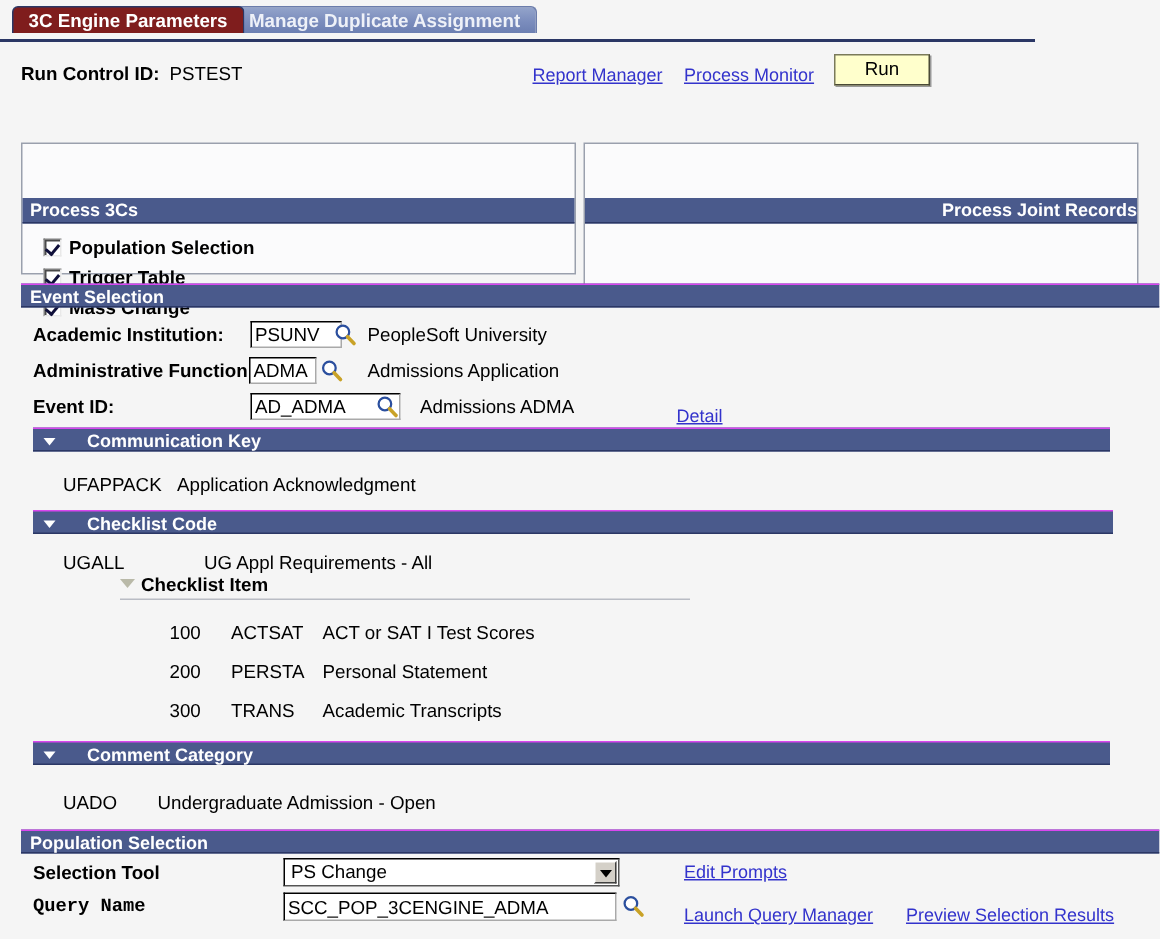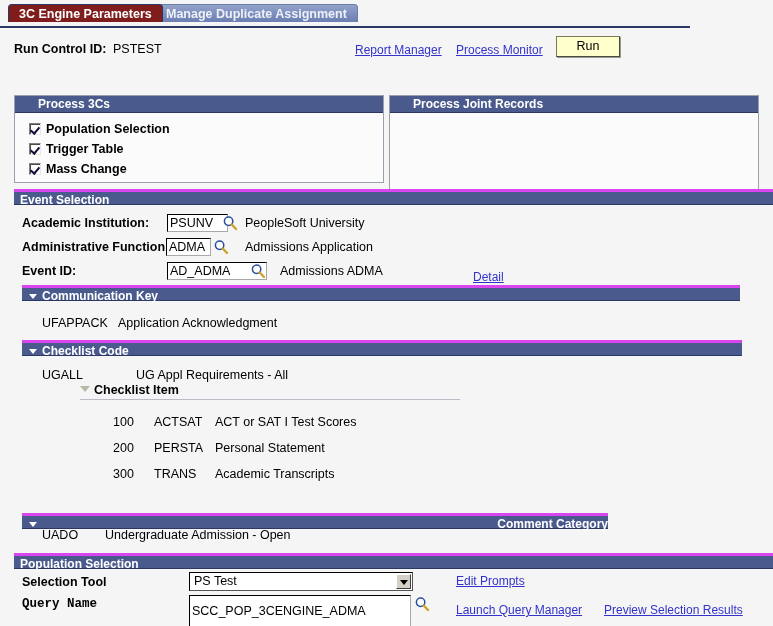--- a/index.html
+++ b/index.html
@@ -117,22 +117,23 @@
     background: #fbfbfc;
     box-sizing: border-box;
   }
   .gbox-hd {
     background: #4a5a8c;
     color: #fff;
     font-weight: bold;
     font-size: 12px;
     height: 16px;
     line-height: 16px;
-    padding-left: 23px;
+    padding-left: 5px;
     border-bottom: 1px solid #2b3765;
+    margin-top: 36px;
   }
   .gbox-body { padding: 7px 0 6px 14px; }
 
   .optrow {
     display: flex;
     align-items: center;
     height: 18px;
     margin-bottom: 2px;
   }
   .optrow label {
@@ -189,25 +190,25 @@
   
   .secbar {
     position: absolute;
     height: 16px;
     line-height: 16px;
     background: #4a5a8c;
     color: #fff;
     font-weight: bold;
     font-size: 12px;
     box-sizing: border-box;
-    border-top: 3px solid #d946ef;
+    border-top: 1px solid #d946ef;
     border-bottom: 1px solid #2b3765;
     padding-left: 6px;
   }
-  .secbar.collapsible { padding-left: 20px; }
+  .secbar.collapsible { padding-left: 36px; }
   .tri {
     position: absolute;
     left: 7px;
     top: 6px;
     width: 0; height: 0;
     border-left: 4px solid transparent;
     border-right: 4px solid transparent;
     border-top: 5px solid #ffffff;
     cursor: pointer;
   }
@@ -332,21 +333,21 @@
       <span class="cbx on"></span>
       <label>Trigger Table</label>
     </div>
     <div class="optrow">
       <span class="cbx on"></span>
       <label>Mass Change</label>
     </div>
   </div>
 </div>
 
-<div class="gbox" style="left:389px; top:95px; width:370px; height:100px;">
+<div class="gbox" style="left:389px; top:95px; width:370px; height:100px;text-align:right;">
   <div class="gbox-hd">Process Joint Records</div>
 </div>
 
 <div class="secbar" style="left:14px; top:189px; width:759px;">
   <span>Event Selection</span>
 </div>
 
 <span class="fld-label" style="left:22px; top:216px;">Academic Institution:</span>
 <input class="tbox" style="left: 167px; top: 214px; width: 61px;" value="PSUNV">
 <span class="lens" style="left:222px; top:215px;">
@@ -369,21 +370,21 @@
 
 <span class="fld-label" style="left:22px; top:264px;">Event ID:</span>
 <input class="tbox" style="left: 167px; top: 262px; width: 100px;" value="AD_ADMA">
 <span class="lens" style="left:250px; top:263px;">
   <svg width="16" height="16" viewBox="0 0 16 16">
     <circle cx="6.6" cy="6.3" r="4.2" fill="#ffffff" stroke="#2b4f9e" stroke-width="1.5"></circle>
     <line x1="9.7" y1="9.5" x2="14" y2="14" stroke="#c9a227" stroke-width="2.4" stroke-linecap="round"></line>
   </svg>
 </span>
 <span class="statictxt" style="left:280px; top:264px;">Admissions ADMA</span>
-<a class="plink" style="position:absolute; left:473px; top:270px;">Detail</a>
+<a class="plink" style="position:absolute; left:451px; top:270px;">Detail</a>
 
 <div class="secbar collapsible" style="left:22px; top:285px; width:718px;">
   <span class="tri"></span>
   <span>Communication Key</span>
 </div>
 <span class="drow" style="left:42px; top:316px;">UFAPPACK</span>
 <span class="drow" style="left:118px; top:316px;">Application Acknowledgment</span>
 
 <div class="secbar collapsible" style="left:22px; top:340px; width:720px;">
   <span class="tri"></span>
@@ -401,40 +402,40 @@
 <span class="drow" style="left:215px; top:415px;">ACT or SAT I Test Scores</span>
 
 <span class="drow" style="left:113px; top:441px;">200</span>
 <span class="drow" style="left:154px; top:441px;">PERSTA</span>
 <span class="drow" style="left:215px; top:441px;">Personal Statement</span>
 
 <span class="drow" style="left:113px; top:467px;">300</span>
 <span class="drow" style="left:154px; top:467px;">TRANS</span>
 <span class="drow" style="left:215px; top:467px;">Academic Transcripts</span>
 
-<div class="secbar collapsible" style="left:22px; top:513px; width:586px;text-align:right;">
+<div class="secbar collapsible" style="left:22px; top:494px; width:718px;">
   <span class="tri"></span>
   <span>Comment Category</span>
 </div>
 <span class="drow" style="left:42px; top:528px;">UADO</span>
 <span class="drow" style="left:105px; top:528px;">Undergraduate Admission - Open</span>
 
 <div class="secbar" style="left:14px; top:553px; width:759px;">
   <span>Population Selection</span>
 </div>
 
 <span class="fld-label" style="left:22px; top:575px;">Selection Tool</span>
 <div class="selwrap" style="left:189px; top:572px; width:224px;">
-  <span class="seltext">PS Test</span>
+  <span class="seltext">PS Change</span>
   <span class="selarrow"></span>
 </div>
 <a class="plink" style="position:absolute; left:456px; top:574px;">Edit Prompts</a>
 
 <span class="fld-label" style="left:22px; top:597px;font-family:Liberation Mono, monospace;">Query Name</span>
-<input class="tbox" style="left: 189px; top: 595px; width: 222px; height: 32px;" value="SCC_POP_3CENGINE_ADMA">
+<input class="tbox" style="left: 189px; top: 595px; width: 222px; height: 19px;" value="SCC_POP_3CENGINE_ADMA">
 <span class="lens" style="left:414px; top:596px;">
   <svg width="16" height="16" viewBox="0 0 16 16">
     <circle cx="6.6" cy="6.3" r="4.2" fill="#ffffff" stroke="#2b4f9e" stroke-width="1.5"></circle>
     <line x1="9.7" y1="9.5" x2="14" y2="14" stroke="#c9a227" stroke-width="2.4" stroke-linecap="round"></line>
   </svg>
 </span>
 <a class="plink" style="position:absolute; left:456px; top:603px;">Launch Query Manager</a>
 <a class="plink" style="position:absolute; left:604px; top:603px;">Preview Selection Results</a>
 
 </body></html>

